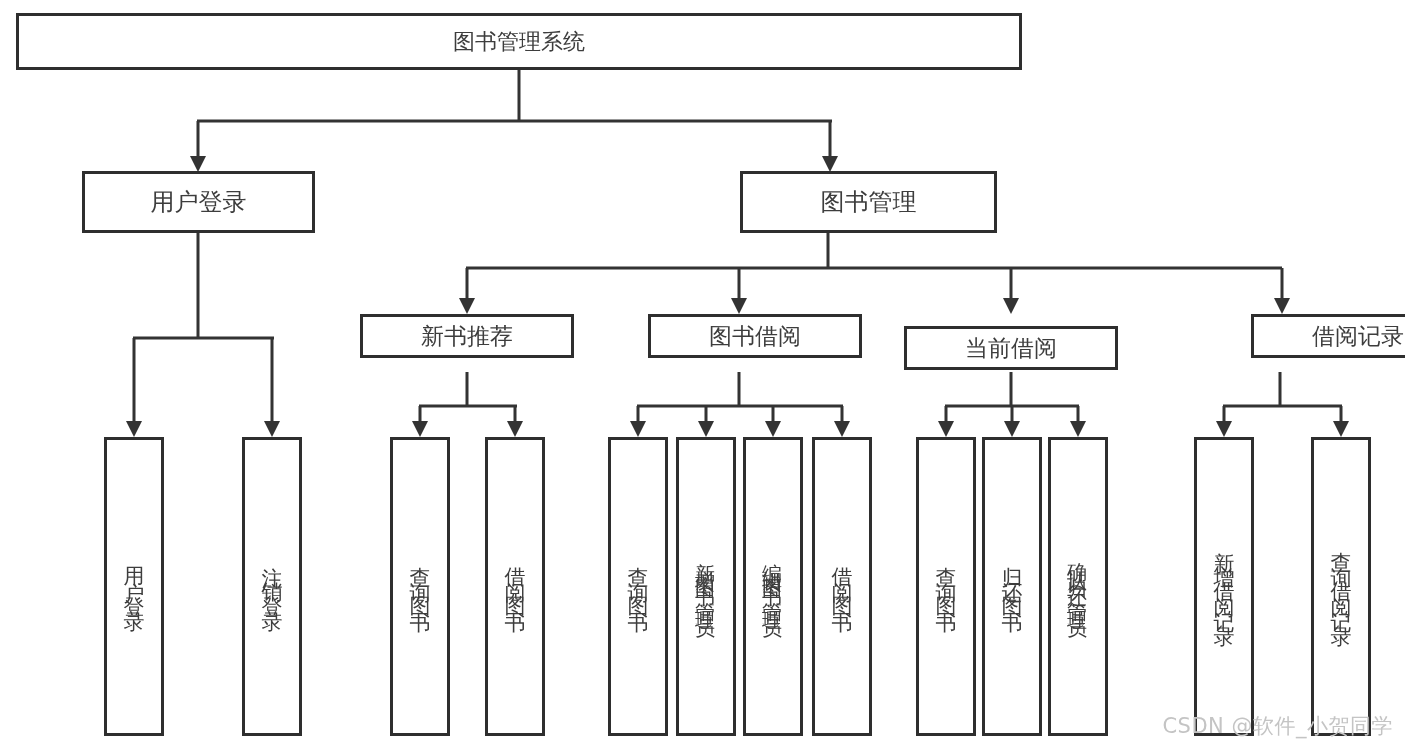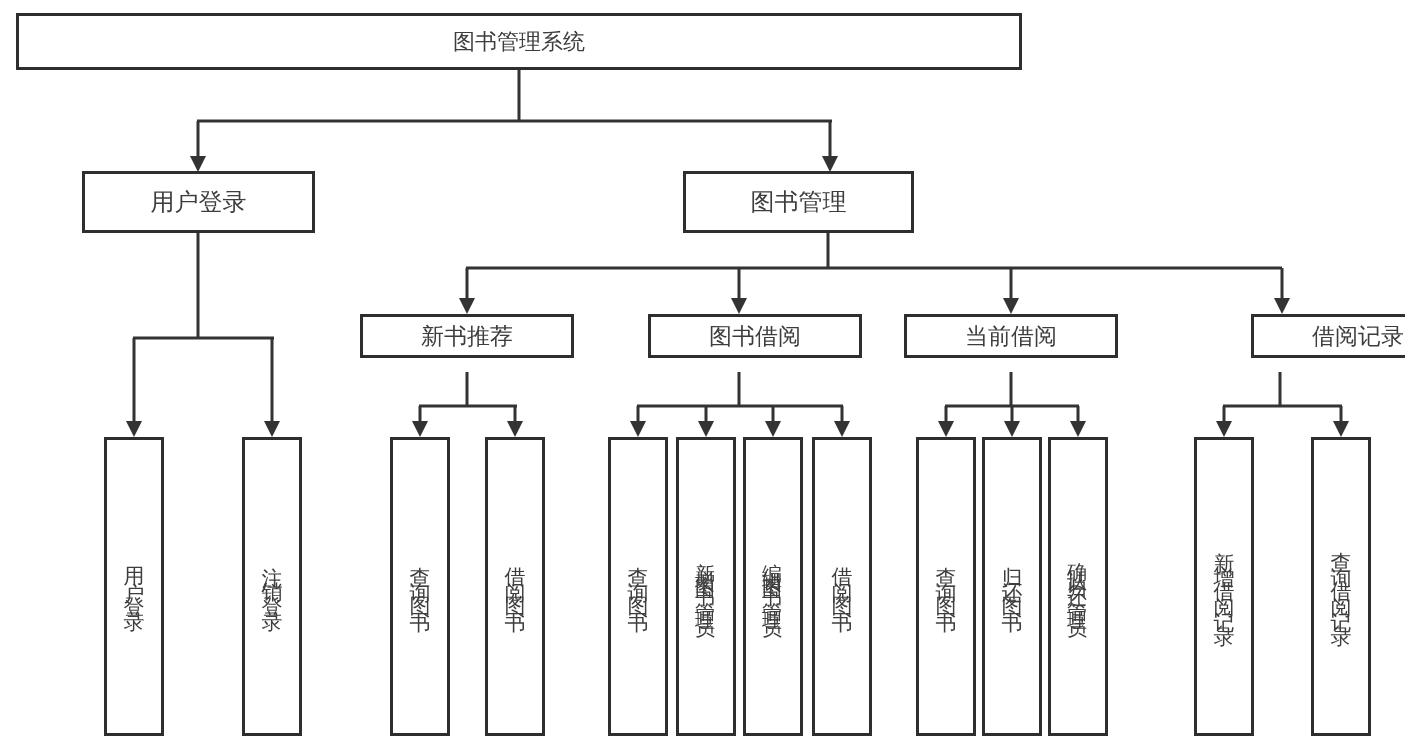--- a/index.html
+++ b/index.html
@@ -28,25 +28,25 @@
     position:absolute;
     box-sizing:border-box;
     border:3px solid var(--border);
     background:var(--bg);
     display:flex;align-items:center;justify-content:center;
     color:var(--text);
   }
   .root-box{left:16px;top:13px;width:1006px;height:57px;font-size:22px;}
   .l2{height:62px;font-size:24px;}
   .l2a{left:82px;top:171px;width:233px;}
-  .l2b{left:683px;top:171px;width:231px;}
+  .l2b{left:740px;top:171px;width:257px;}
   .l3{top:314px;width:214px;height:44px;font-size:23px;}
   .l3a{left:360px;}
   .l3b{left:648px;}
-  .l3c{left:904px;}
+  .l3c{left:904px;margin-top:12px;}
   .l3d{left:1238px;margin-left:13px;}
   .leaf{top:437px;width:60px;height:299px;}
   .lf1{left:104px;}  .lf2{left:242px;}
   .lf3{left:390px;}  .lf4{left:485px;}
   .lf5{left:608px;}  .lf6{left:676px;}
   .lf7{left:743px;}  .lf8{left:812px;}
   .lf9{left:916px;}  .lf10{left:982px;}
   .lf11{left:1048px;}
   .lf12{left:1194px;} .lf13{left:1311px;}
   .v-text{
@@ -180,13 +180,14 @@
     <span class="v-text tight">确认归还（管理员）</span>
   </div>
 
   <div class="box leaf lf12">
     <span class="v-text">新增借阅记录</span>
   </div>
   <div class="box leaf lf13">
     <span class="v-text">查询借阅记录</span>
   </div>
 
+  <div class="watermark">CSDN @软件_小贺同学</div>
 </div>
 
 </body></html>

